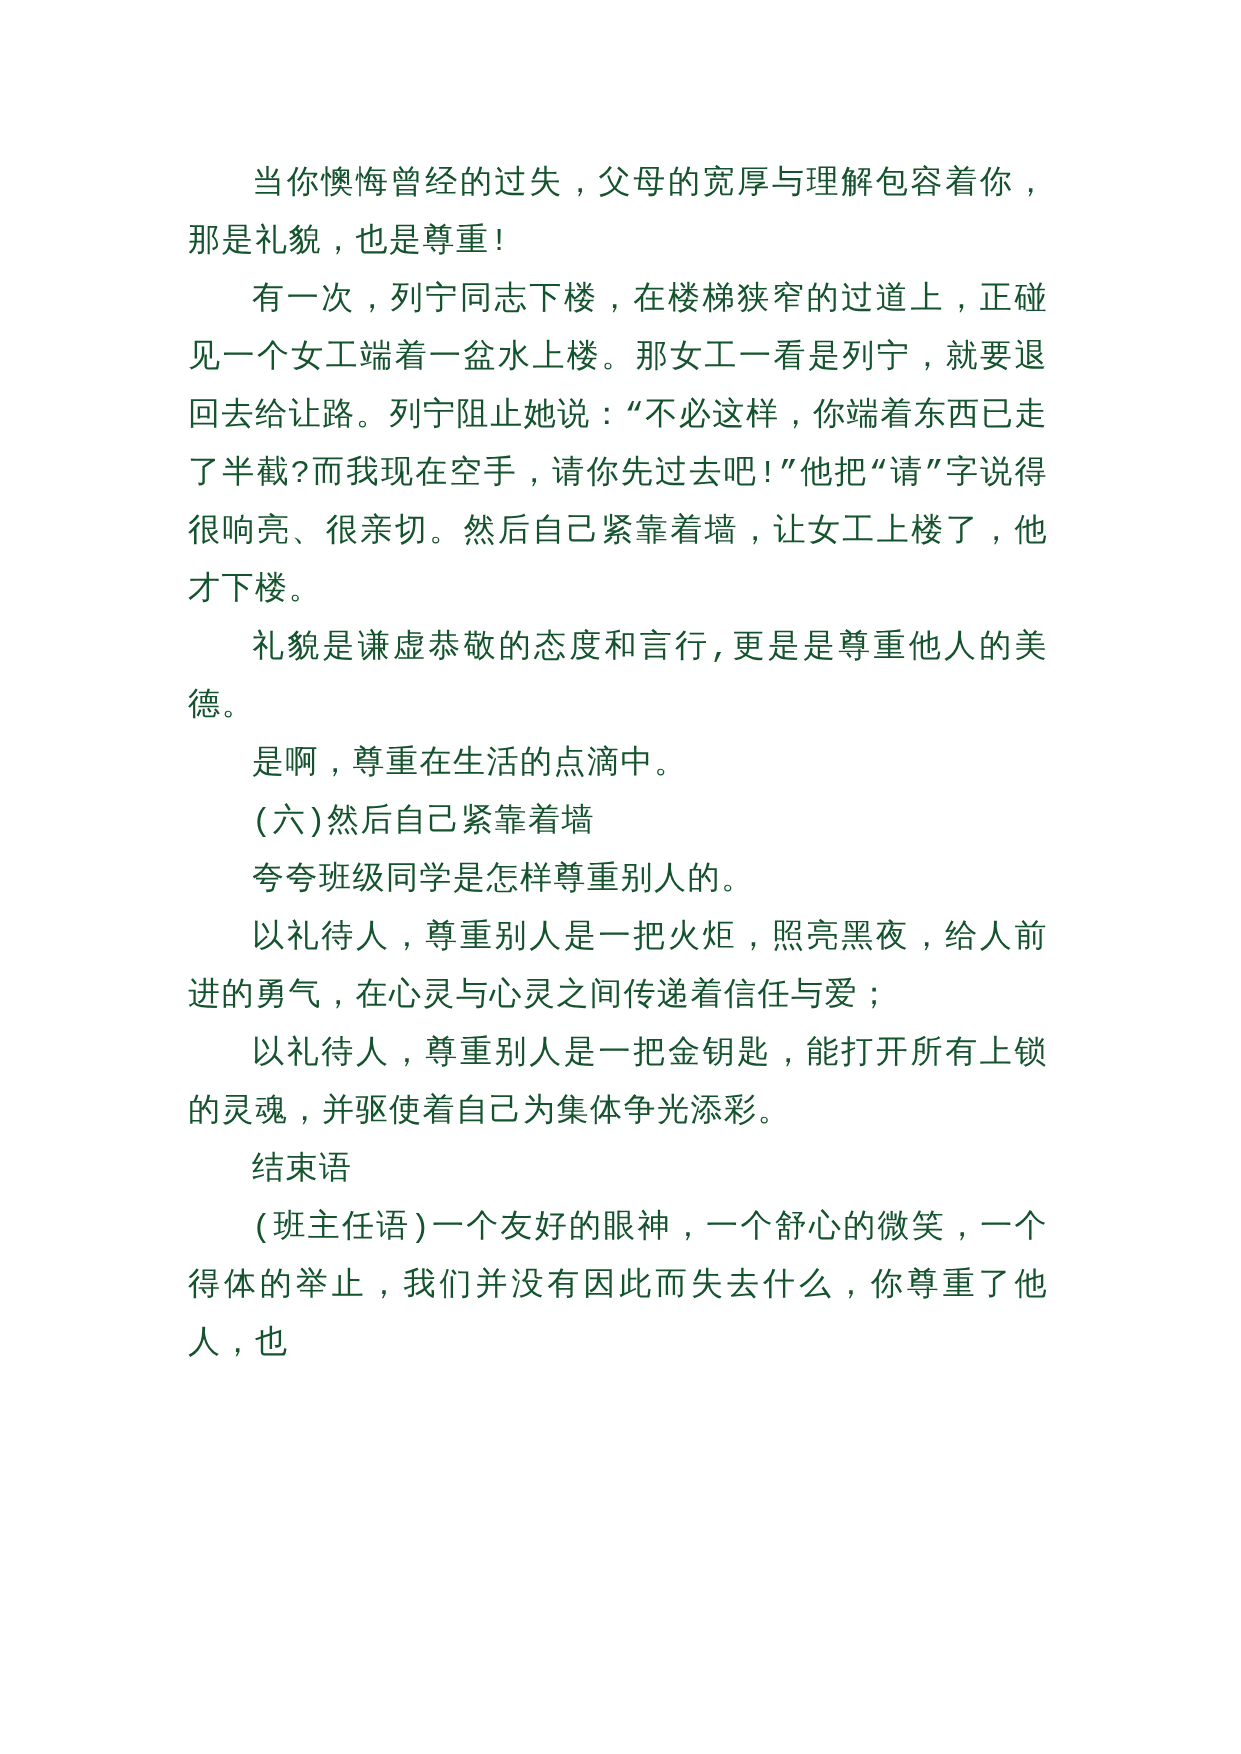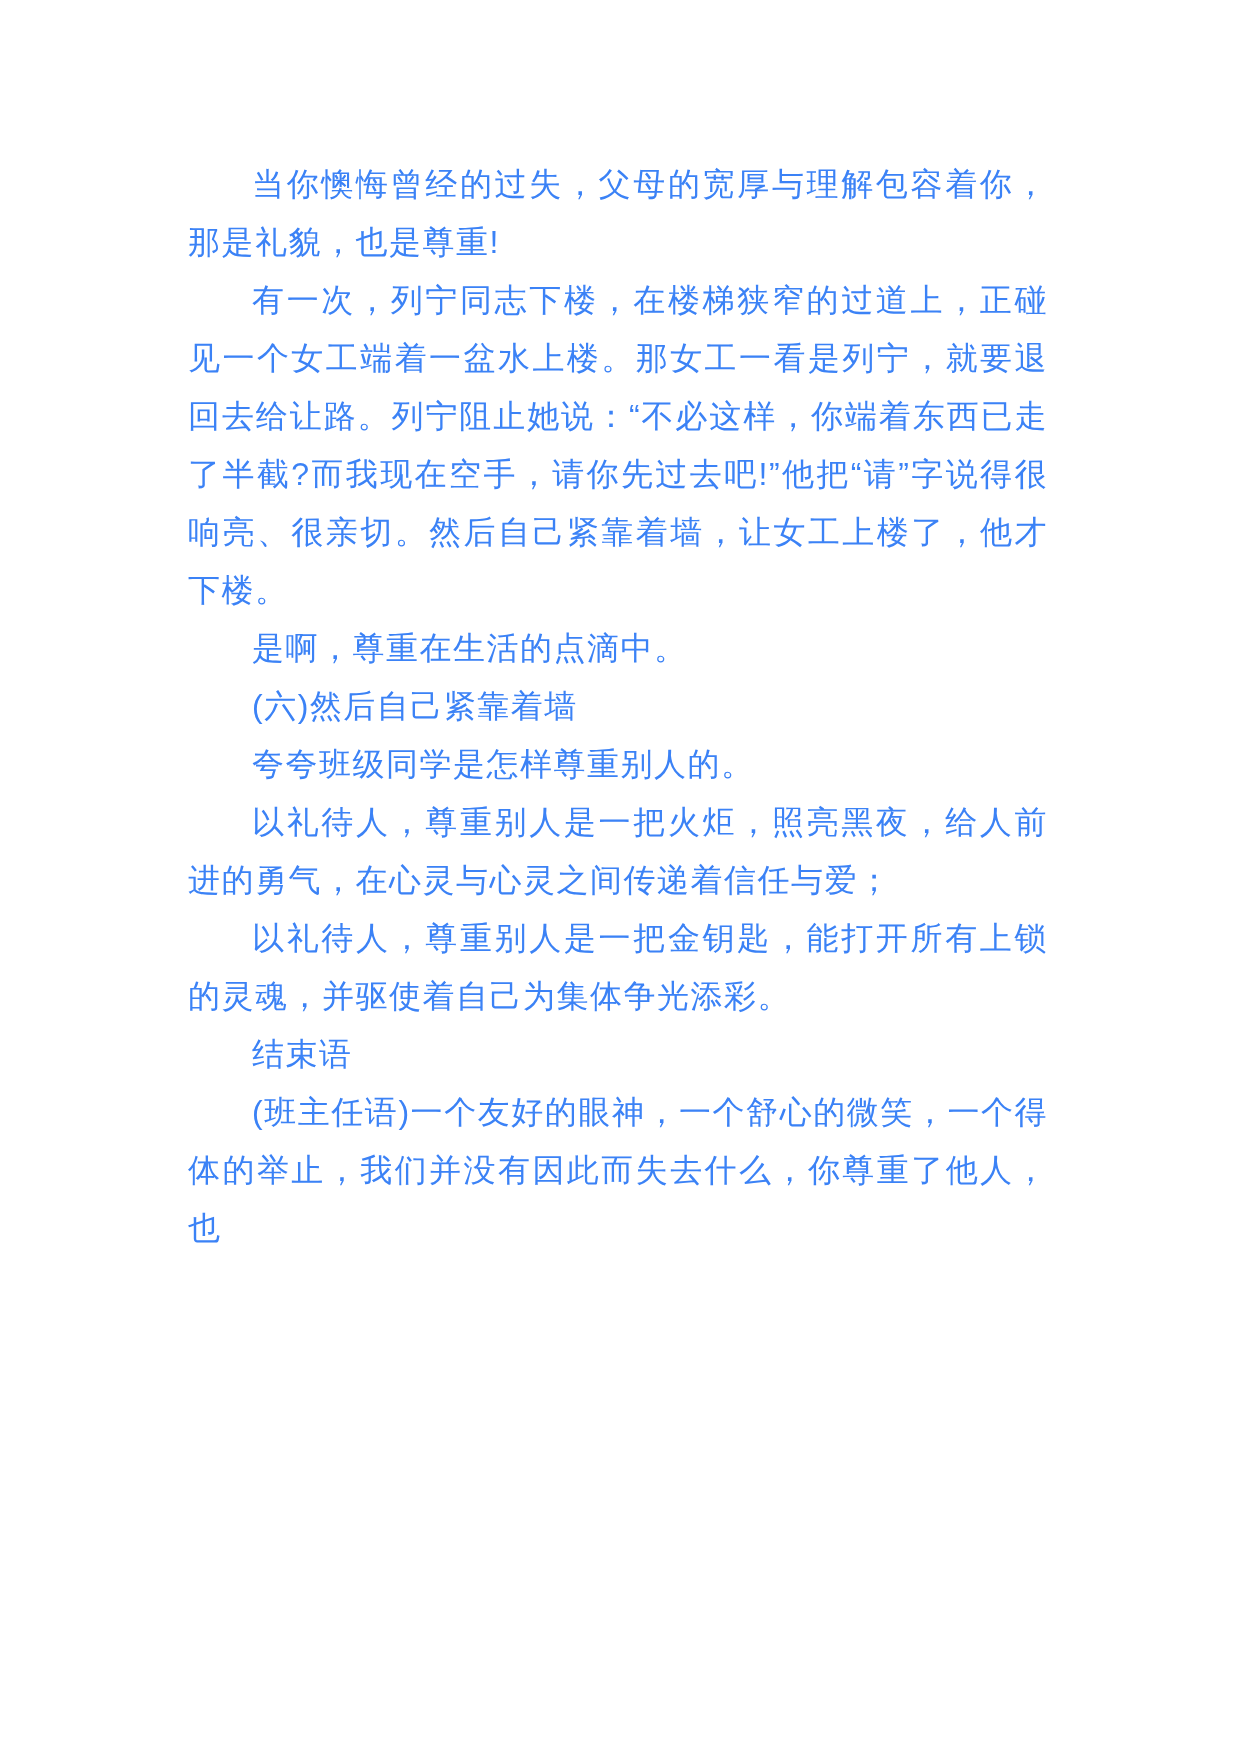--- a/index.html
+++ b/index.html
@@ -11,41 +11,42 @@
     position: relative;
     width: 1241px;
     height: 1754px;
     margin: 0 auto;
     background: #ffffff;
     box-sizing: border-box;
     padding: 155px 193px 0 188px;
     overflow: hidden;
   }
   .doc-body {
-    font-family: Liberation Sans, sans-serif;
+    font-family: Liberation Mono, monospace;
     font-size: 32px;
     line-height: 58px;
-    color: #3b82f6;
+    color: #14532d;
   }
   .doc-body p {
     margin: 0;
     padding: 0;
     text-indent: 2em;
     text-align: justify;
     letter-spacing: 1.5px;
     word-break: break-all;
   }
 </style>
 </head>
 <body>
 
 <div class="page">
   <div class="doc-body">
     <p>当你懊悔曾经的过失，父母的宽厚与理解包容着你，那是礼貌，也是尊重!</p>
     <p>有一次，列宁同志下楼，在楼梯狭窄的过道上，正碰见一个女工端着一盆水上楼。那女工一看是列宁，就要退回去给让路。列宁阻止她说：“不必这样，你端着东西已走了半截?而我现在空手，请你先过去吧!”他把“请”字说得很响亮、很亲切。然后自己紧靠着墙，让女工上楼了，他才下楼。</p>
+    <p>礼貌是谦虚恭敬的态度和言行,更是是尊重他人的美德。</p>
     <p>是啊，尊重在生活的点滴中。</p>
     <p>(六)然后自己紧靠着墙</p>
     <p>夸夸班级同学是怎样尊重别人的。</p>
     <p>以礼待人，尊重别人是一把火炬，照亮黑夜，给人前进的勇气，在心灵与心灵之间传递着信任与爱；</p>
     <p>以礼待人，尊重别人是一把金钥匙，能打开所有上锁的灵魂，并驱使着自己为集体争光添彩。</p>
     <p>结束语</p>
     <p>(班主任语)一个友好的眼神，一个舒心的微笑，一个得体的举止，我们并没有因此而失去什么，你尊重了他人，也</p>
   </div>
 </div>
 

